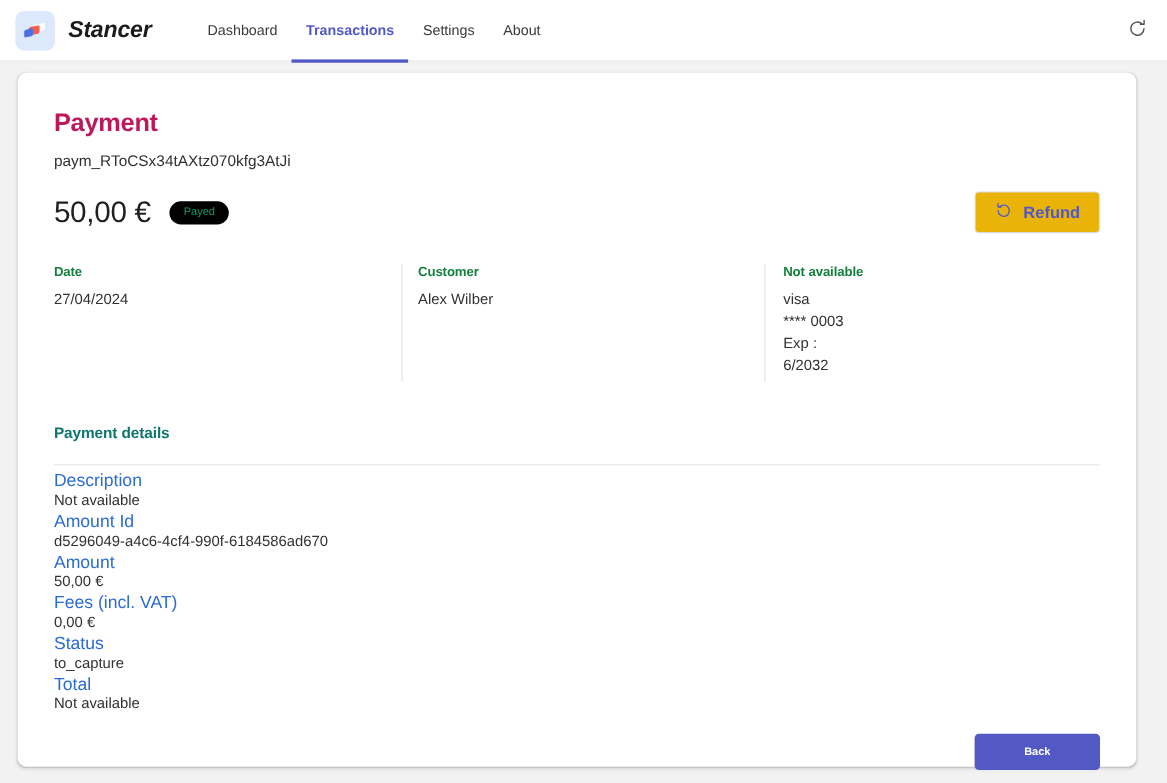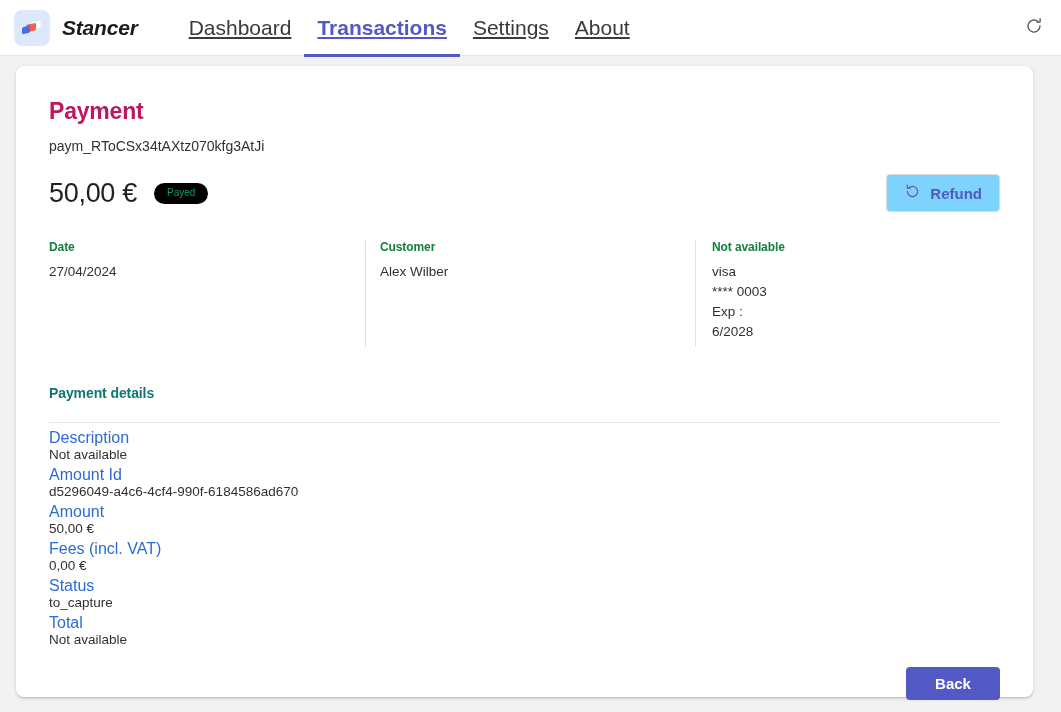--- a/index.html
+++ b/index.html
@@ -58,25 +58,24 @@
     display: flex;
     align-items: stretch;
     height: 56px;
   }
 
   .nav-item {
     position: relative;
     display: flex;
     align-items: center;
     padding: 0 13px;
-    font-size: 21px;
+    font-size: 13px;
     color: #3b3a39;
     cursor: pointer;
     white-space: nowrap;
-    text-decoration: underline;
   }
 
   .nav-item.active {
     color: #5258c4;
     font-weight: 700;
   }
 
   .nav-item.active::after {
     content: "";
     position: absolute;
@@ -151,21 +150,21 @@
     padding: 5px 13px 6px;
     font-size: 10px;
     line-height: 1;
   }
 
   .refund-btn {
     margin-left: auto;
     display: inline-flex;
     align-items: center;
     gap: 9px;
-    background: #7dd3fc;
+    background: #eab308;
     border: 1px solid #dcdcdc;
     border-radius: 4px;
     height: 38px;
     padding: 0 17px;
     font-family: inherit;
     font-size: 15px;
     font-weight: 700;
     color: #5258c4;
     cursor: pointer;
   }
@@ -241,23 +240,23 @@
     justify-content: flex-end;
     padding-right: 0;
   }
 
   .back-btn {
     background: #5258c4;
     color: #ffffff;
     border: none;
     border-radius: 4px;
     height: 33px;
-    width: 94px;
+    width: 114px;
     font-family: inherit;
-    font-size: 15px;
+    font-size: 10px;
     font-weight: 700;
     cursor: pointer;
   }
 </style>
 </head>
 <body>
 
 <div class="topbar">
 
   <div class="brand">
@@ -320,21 +319,21 @@
     <div class="info-col col-customer">
       <div class="col-title">Customer</div>
       <div class="col-line">Alex Wilber</div>
     </div>
 
     <div class="info-col col-card">
       <div class="col-title">Not available</div>
       <div class="col-line">visa</div>
       <div class="col-line">**** 0003</div>
       <div class="col-line">Exp :</div>
-      <div class="col-line">6/2028</div>
+      <div class="col-line">6/2032</div>
     </div>
   </div>
 
   <h2 class="details-title">Payment details</h2>
   <div class="details-divider"></div>
 
   <div class="detail-row">
     <span class="detail-label">Description</span>
     <span class="detail-value">Not available</span>
   </div>

